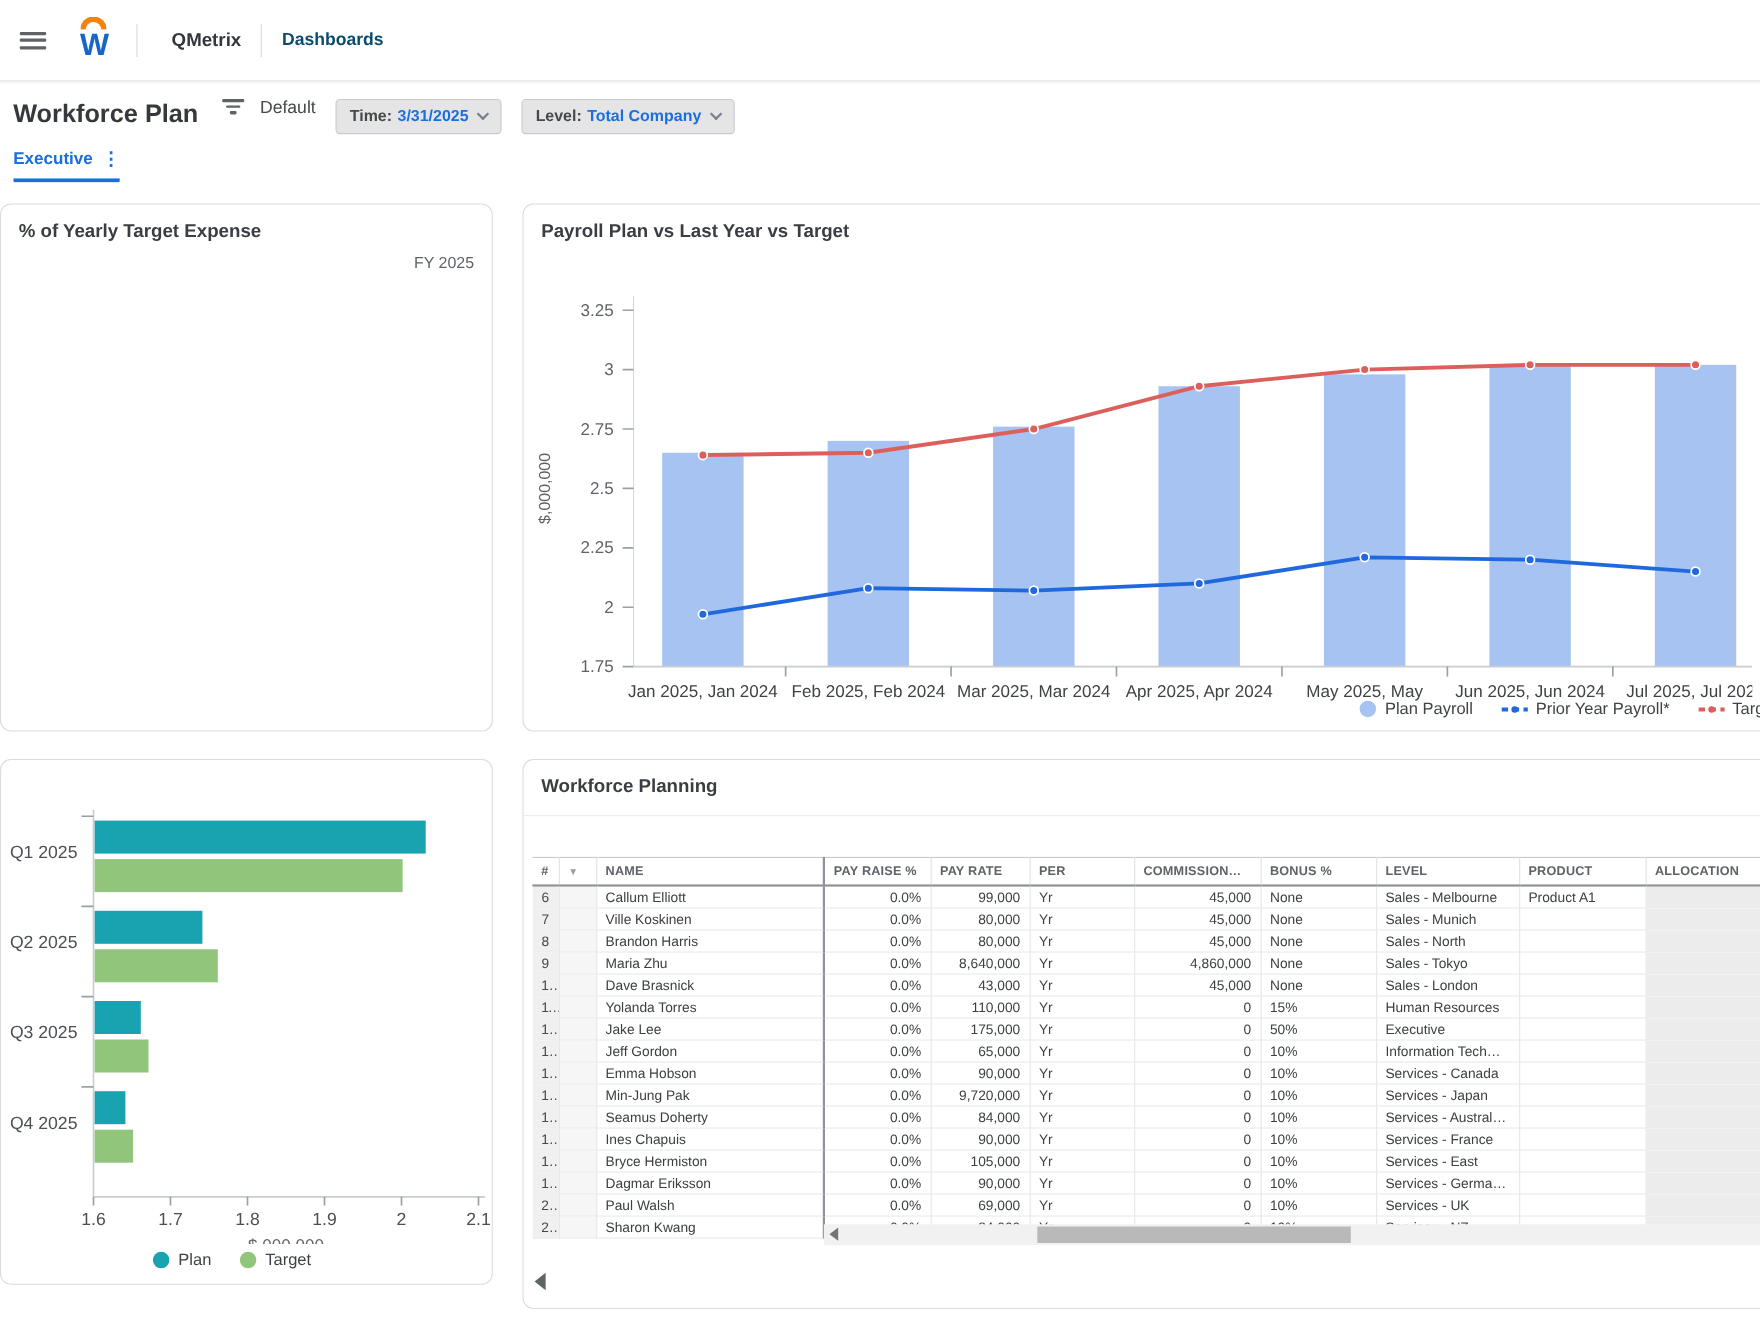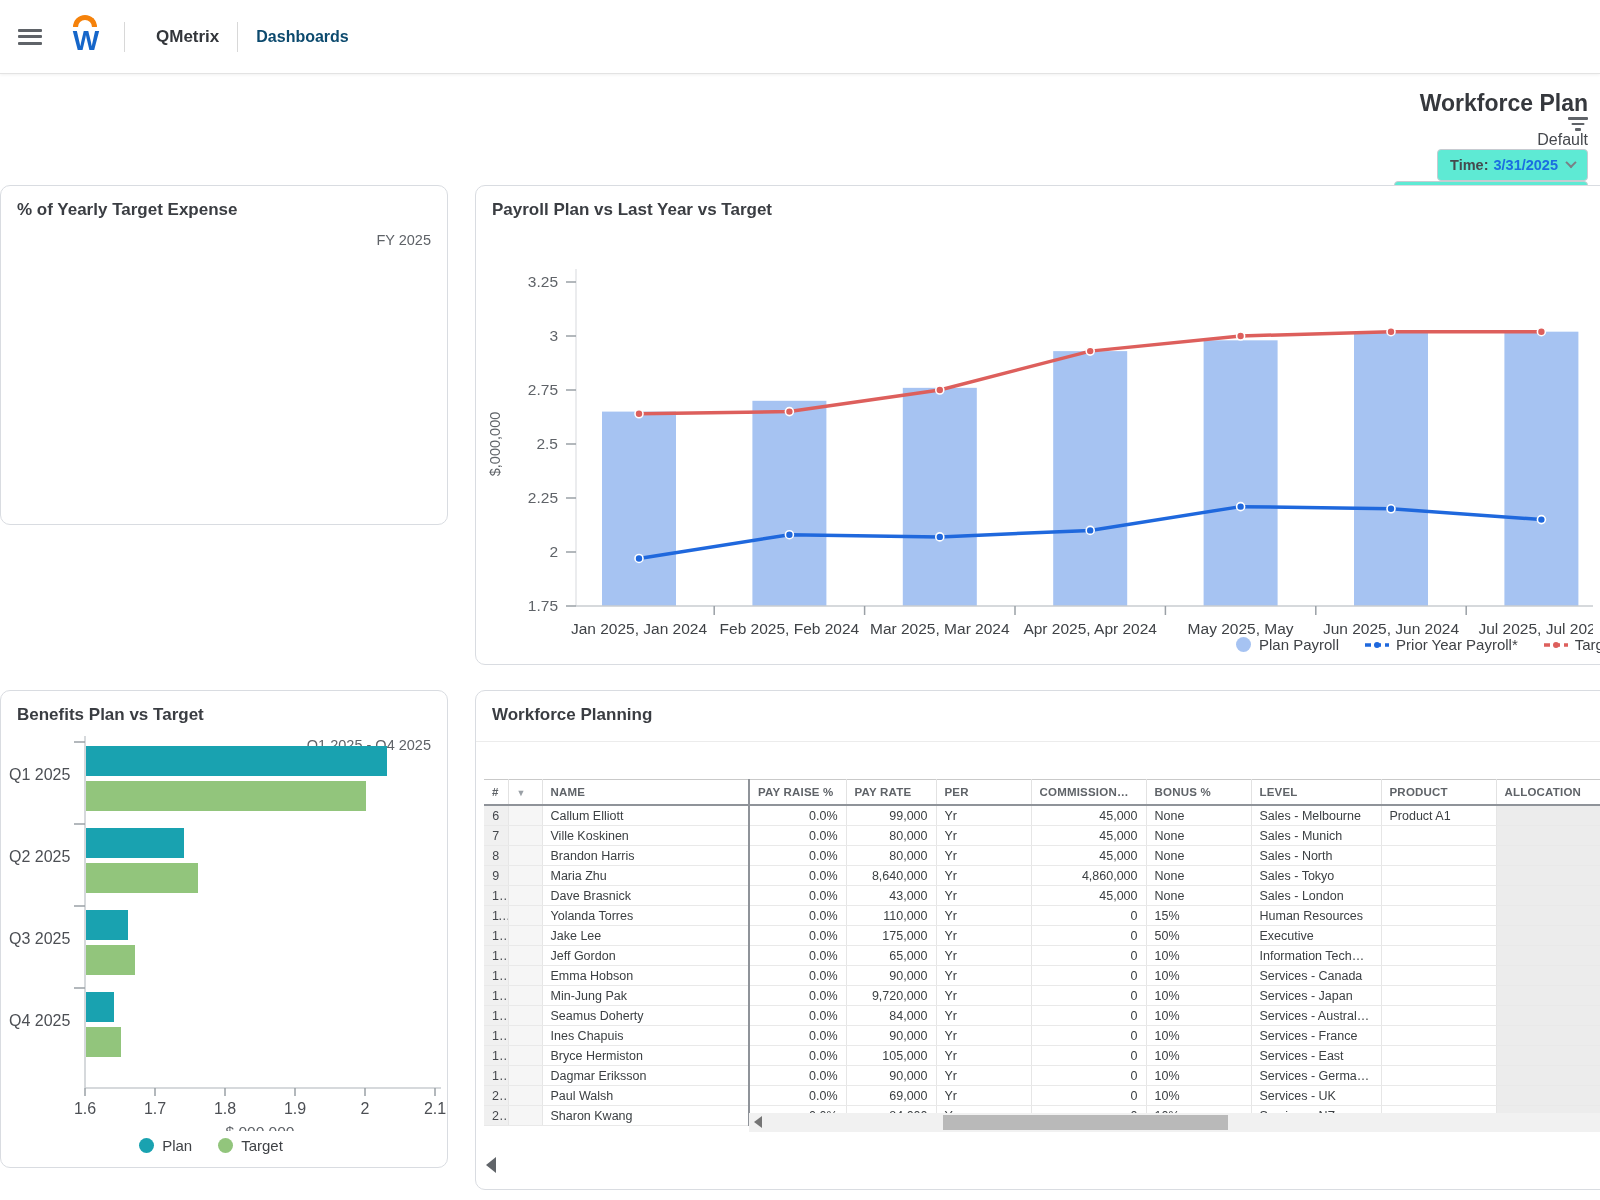--- a/index.html
+++ b/index.html
@@ -13,46 +13,46 @@
   .burger span { display:block; height:3px; background:#5f6368; border-radius:1px; }
   .wlogo { margin-left:24px; position:relative; width:40px; height:44px; text-align:center; }
   .wlogo .arc { position:absolute; left:7px; top:0; width:24px; height:12px;
     border:5px solid #f5820b; border-bottom:none; border-radius:14px 14px 0 0; }
   .wlogo .w { position:absolute; left:0; right:0; top:10px; font-size:28px; font-weight:bold; color:#1666c9; }
   .pipe { width:1px; height:30px; background:#d8d8d8; margin:0 18px; }
   .brand { font-size:17px; font-weight:bold; color:#33363b;margin-left:13px; }
   .navlink { font-size:16px; font-weight:bold; color:#0c4a6e; cursor:pointer; }
 
   
-  .titlerow { display:flex; align-items:flex-end; padding:16px 12px 0 12px;flex-direction:column; }
+  .titlerow { display:flex; align-items:flex-start; padding:16px 12px 0 12px; }
   .pagetitle { font-size:23px; font-weight:bold; color:#35383d; }
   .filtericon { margin-left:22px; width:20px; height:14px; position:relative; cursor:pointer; }
   .filtericon i { position:absolute; left:50%; transform:translateX(-50%); height:2.5px; background:#5f6368; border-radius:1px; }
   .filtericon i:nth-child(1){ top:0; width:20px; } .filtericon i:nth-child(2){ top:5.5px; width:13px; } .filtericon i:nth-child(3){ top:11px; width:6px; }
   .viewname { margin-left:14px; font-size:16px; color:#45484d; }
   .pill { margin-left:18px; border:1px solid #c7cbd1; border-radius:4px; padding:7px 12px;
-    display:flex; align-items:center; font-size:14.5px; font-weight:bold; color:#45484d; background:#5eead4; cursor:pointer; }
+    display:flex; align-items:center; font-size:14.5px; font-weight:bold; color:#45484d; background:#e5e5e5; cursor:pointer; }
   .pill b { color:#1a6ee0; margin-left:5px; font-weight:bold; }
   .chev { width:8px; height:8px; border-right:2px solid #7a7f85; border-bottom:2px solid #7a7f85;
     transform:rotate(45deg) translate(-1px,-1px); margin-left:9px; margin-top:-3px; }
 
   
   .tabrow { display:flex; align-items:center; padding:14px 12px 0 12px; height:44px; }
   .tab { display:flex; align-items:center; gap:8px; padding-bottom:8px; border-bottom:4px solid #1a6ee0;
     border-radius:0 0 2px 2px; cursor:pointer; }
   .tab .lbl { font-size:15.5px; font-weight:bold; color:#1a6ee0; }
   .kebab { color:#1a6ee0; font-size:17px; font-weight:bold; line-height:14px; cursor:pointer; }
 
   
   .card { position:absolute; background:#fff; border:1px solid #d9dce1; border-radius:10px; overflow:hidden; }
   .cardhead { display:flex; justify-content:space-between; align-items:flex-start; padding:14px 16px 6px 16px; }
   .cardtitle { font-size:17px; font-weight:bold; color:#3a3d42; }
   .cardperiod { font-size:14.5px; color:#5f6368;margin-top:32px; }
 
-  #card-expense { left:0; top:185px; width:448px; height:340px; }
+  #card-expense { left:0; top:185px; width:448px; height:480px; }
   #card-payroll { left:475px; top:185px; width:1150px; height:480px; }
   #card-benefits { left:0; top:690px; width:448px; height:478px; }
   #card-table { left:475px; top:690px; width:1150px; height:500px; }
 
   .bigvalue { height:380px; display:flex; align-items:center; justify-content:center;
     font-size:106px; font-weight:bold; color:#4b86c5; letter-spacing:-2px; }
 
   .legend { position:absolute; display:flex; align-items:center; white-space:nowrap; font-size:15px; color:#3f4246; }
   .legend .item { display:flex; align-items:center; margin-right:26px; }
   .legend .dot { width:15px; height:15px; border-radius:50%; margin-right:8px; }
@@ -213,24 +213,20 @@
         <svg width="24" height="10">
            <line x1="0" y1="5" x2="24" y2="5" stroke="#dd5f5c" stroke-width="3.5" stroke-dasharray="6 4"></line>
            <circle cx="12" cy="5" r="3" fill="#dd5f5c"></circle>
         </svg>
         <span>Target</span>
       </span>
     </div>
 </div>
 
 <div class="card" id="card-benefits">
-  <div class="cardhead">
-    <div class="cardtitle">Benefits Plan vs Target</div>
-    <div class="cardperiod">Q1 2025 - Q4 2025</div>
-  </div>
   <svg id="benefits-svg" width="446" height="400" viewBox="0 0 446 400" style="position:absolute;left:0;top:40px;">
       <line x1="84" y1="5" x2="84" y2="357" stroke="#c9ccd1" stroke-width="1.5"></line>
       <line x1="73" y1="11" x2="84" y2="11" stroke="#9aa0a6" stroke-width="1.5"></line>
       <rect x="85" y="15" width="300.9999999999998" height="30" fill="#19a2b0"></rect>
       <rect x="85" y="50" width="279.99999999999994" height="30" fill="#92c57c"></rect>
       <text x="8" y="49" font-size="16" fill="#4c4f54">Q1 2025</text>
       <line x1="73" y1="93" x2="84" y2="93" stroke="#9aa0a6" stroke-width="1.5"></line>
       <rect x="85" y="97" width="97.99999999999994" height="30" fill="#19a2b0"></rect>
       <rect x="85" y="132" width="111.99999999999994" height="30" fill="#92c57c"></rect>
       <text x="8" y="131" font-size="16" fill="#4c4f54">Q2 2025</text>

